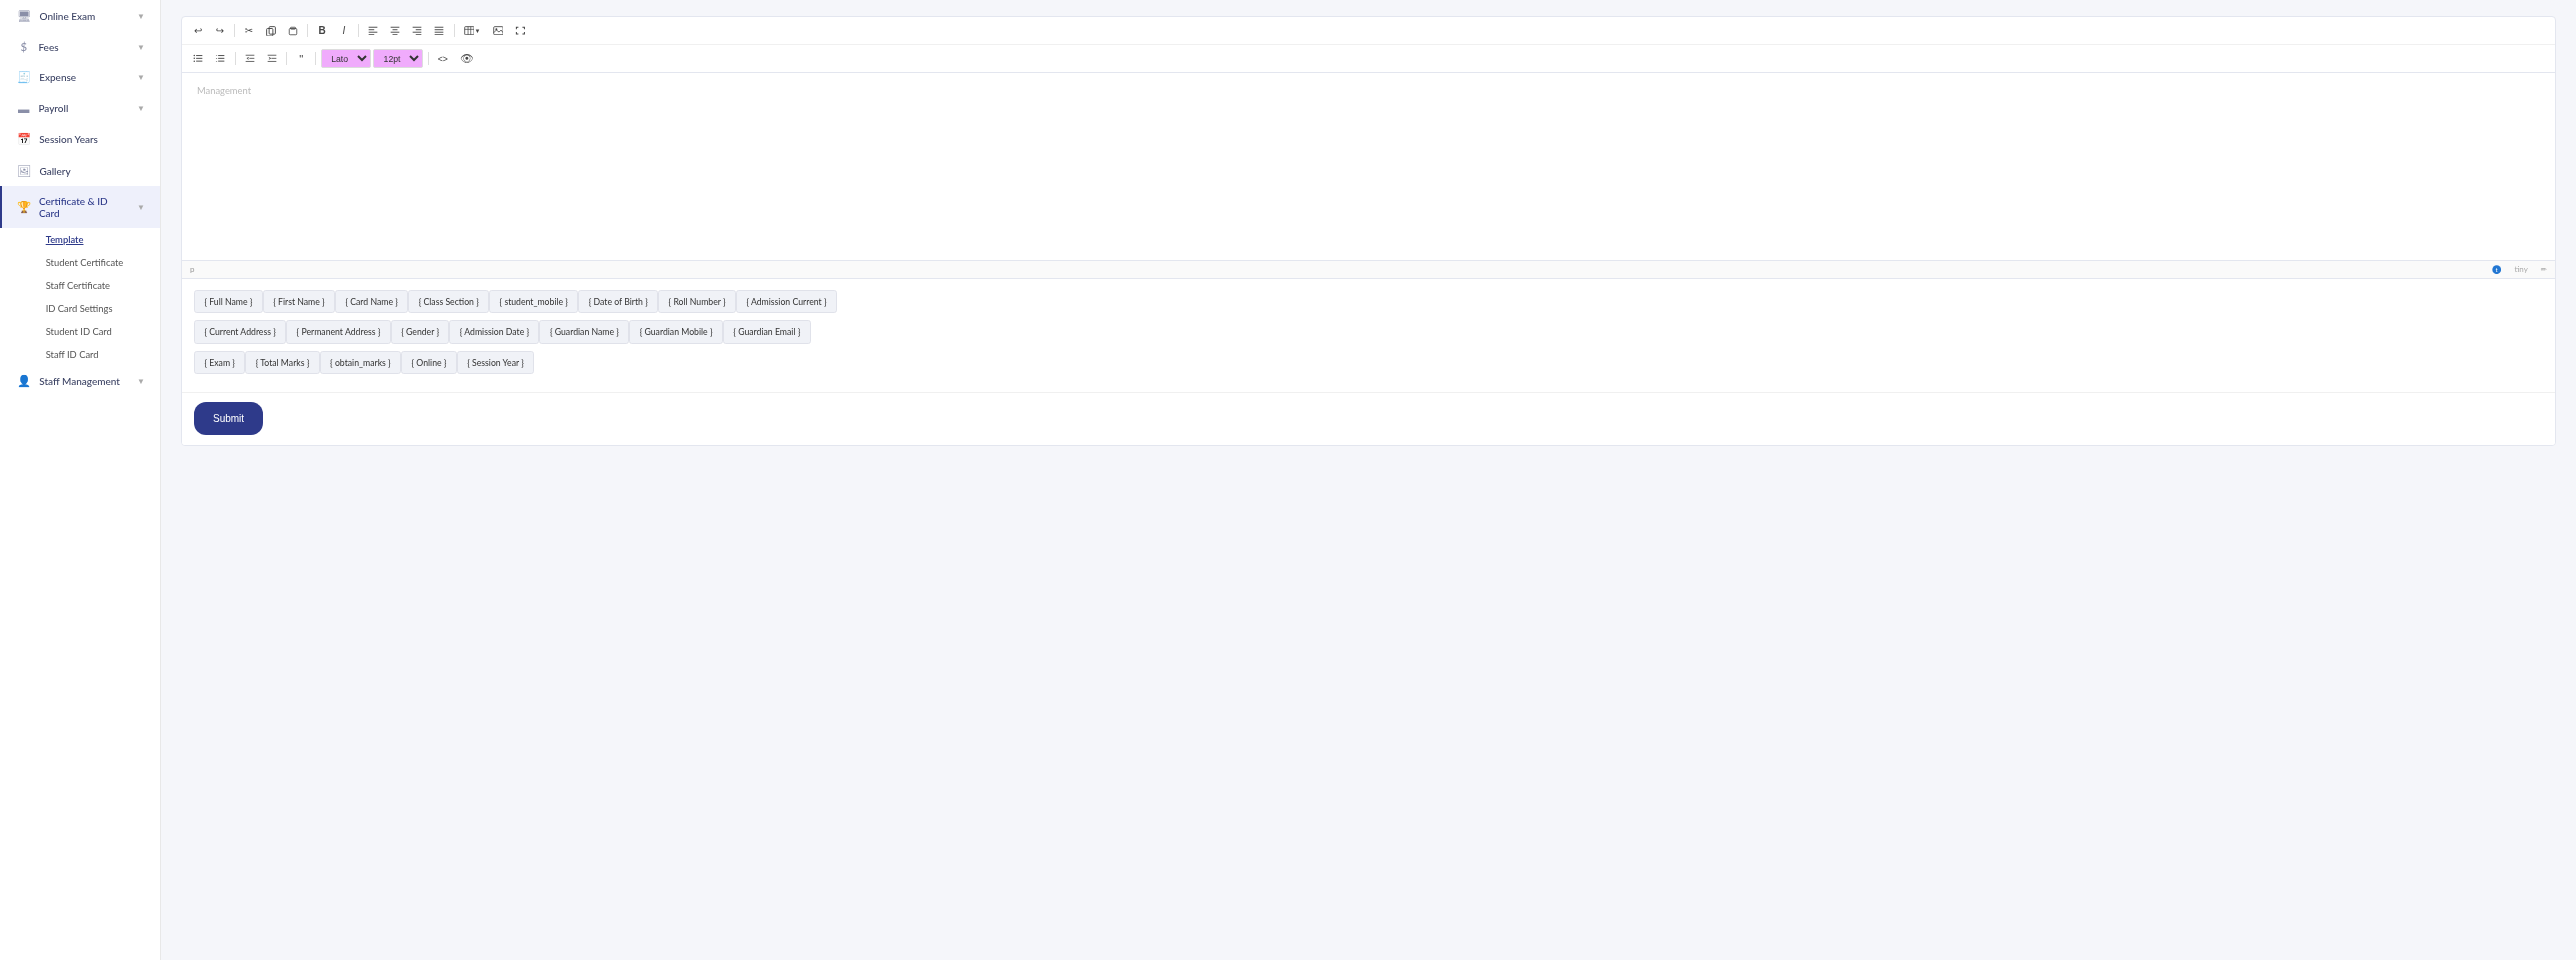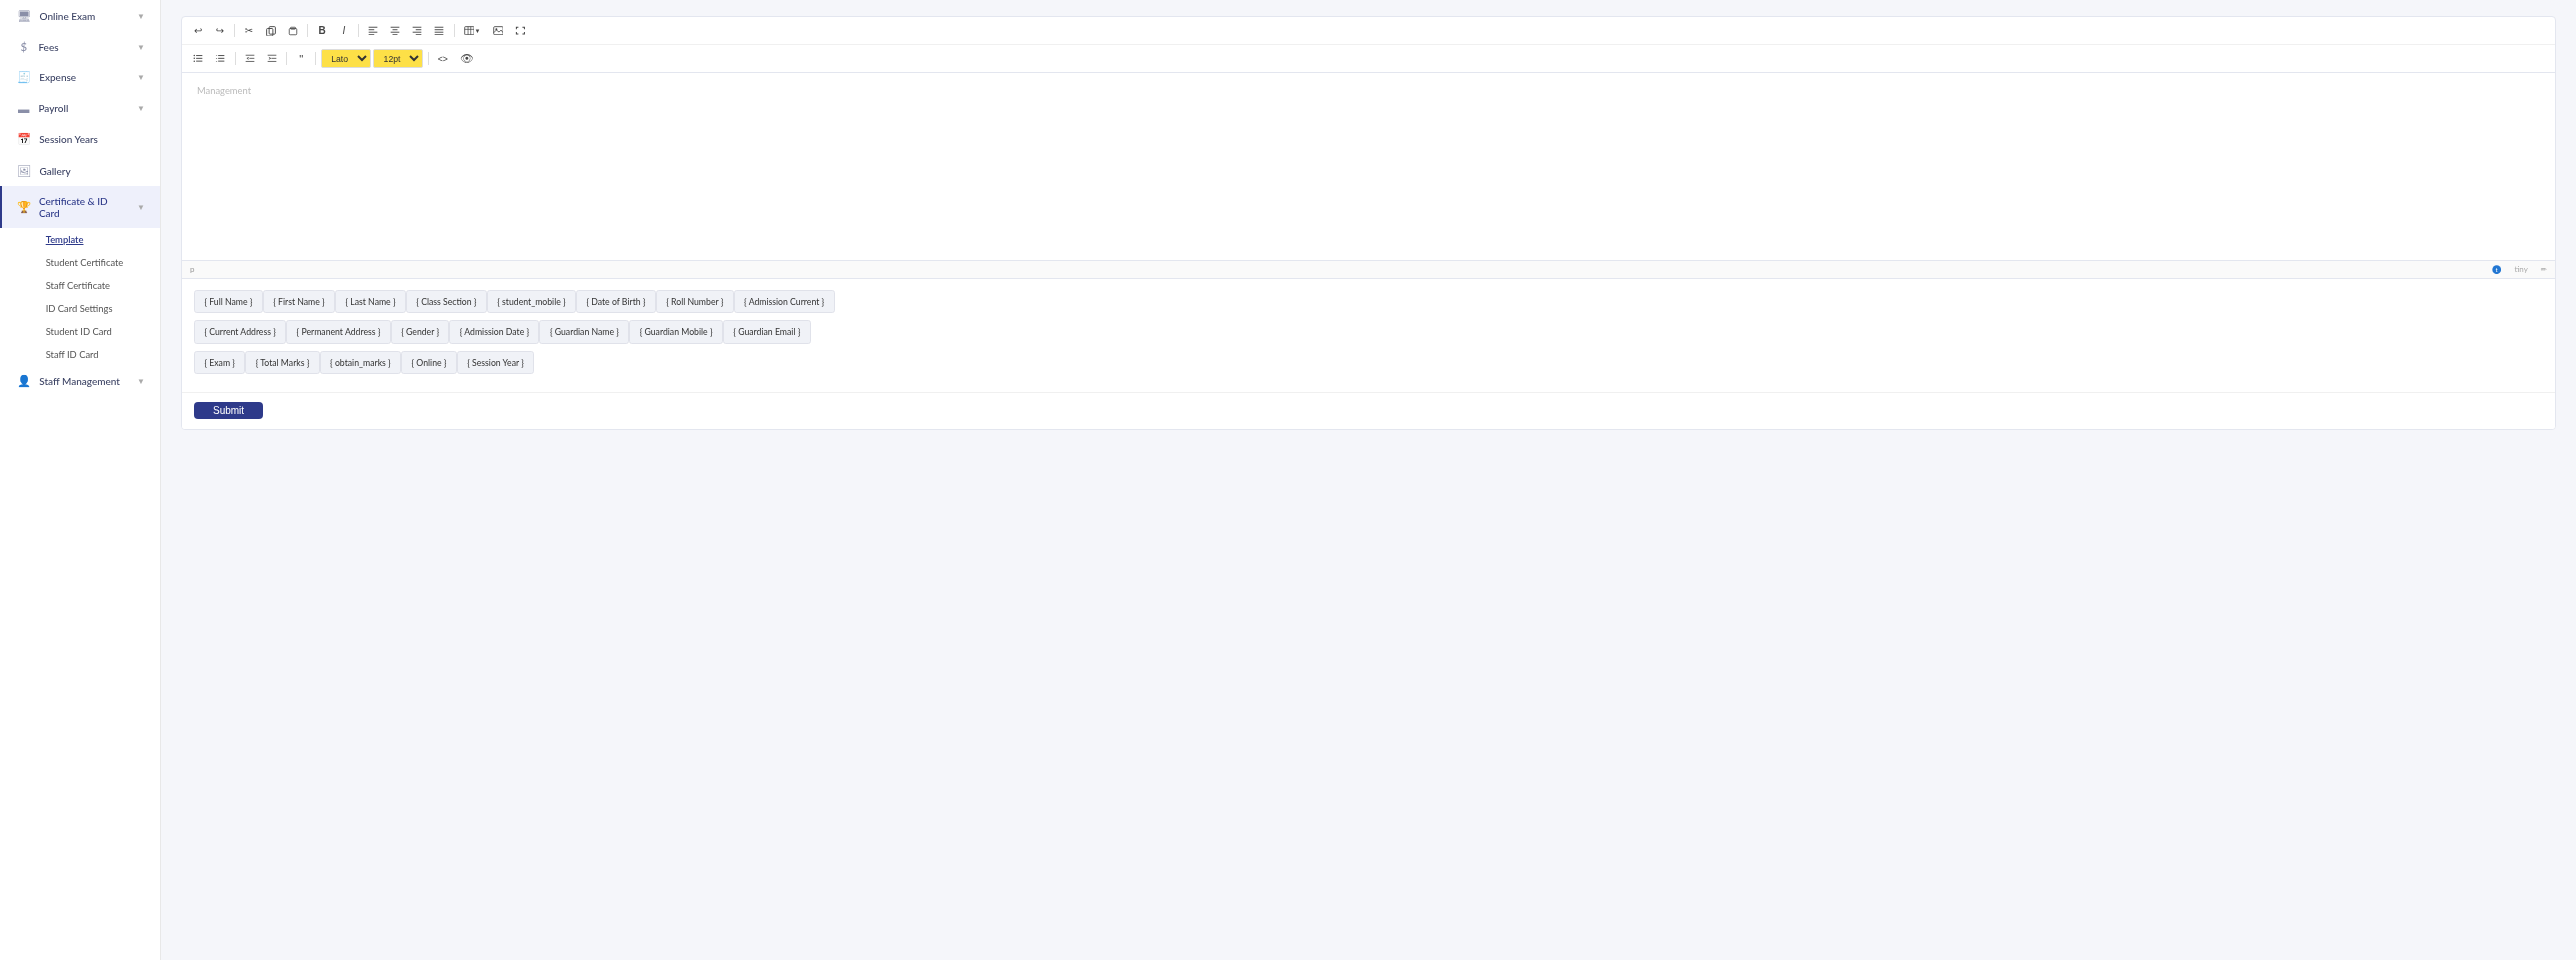--- a/index.html
+++ b/index.html
@@ -85,21 +85,21 @@
       justify-content: center;
       min-width: 19px;
       height: 19px;
     }
     .tb-separator { width: 0.7px; background: #ddd; height: 13.4px; margin: 0 2px; }
     .tb-select {
       border: 0.7px solid #ddd;
       border-radius: 2px;
       padding: 2px 5.4px;
       font-size: 8.7px;
-      background: #fde047;
+      background: #f0abfc;
       cursor: pointer;
       color: #333;
       height: 19px;
     }
     .tb-bold { font-weight: bold; }
     .tb-italic { font-style: italic; }
 
     
     .editor-area {
       min-height: 188px;
@@ -156,22 +156,22 @@
     
     .submit-area {
       padding: 9.4px 12px;
       background: #fff;
       border-top: 0.7px solid #f0f0f0;
     }
     .submit-btn {
       background: #2e3a8a;
       color: #fff;
       border: none;
-      border-radius: 4px;
-      padding: 3px 19px;
+      border-radius: 12px;
+      padding: 11px 19px;
       font-size: 10px;
       cursor: pointer;
       font-weight: 500;
     }
   </style>
 </head>
 <body>
 
 <div class="sidebar">
 
@@ -394,21 +394,21 @@
           </svg>
         <span>tiny</span>
         <span style="font-size:7.4px">✏</span>
       </div>
     </div>
 
     <div class="tokens-area">
       <div class="tokens-row">
         <div class="token-chip">{ Full Name }</div>
         <div class="token-chip">{ First Name }</div>
-        <div class="token-chip">{ Last Name }</div>
+        <div class="token-chip">{ Card Name }</div>
         <div class="token-chip">{ Class Section }</div>
         <div class="token-chip">{ student_mobile }</div>
         <div class="token-chip">{ Date of Birth }</div>
         <div class="token-chip">{ Roll Number }</div>
         <div class="token-chip">{ Admission Current }</div>
       </div>
       <div class="tokens-row">
         <div class="token-chip">{ Current Address }</div>
         <div class="token-chip">{ Permanent Address }</div>
         <div class="token-chip">{ Gender }</div>

